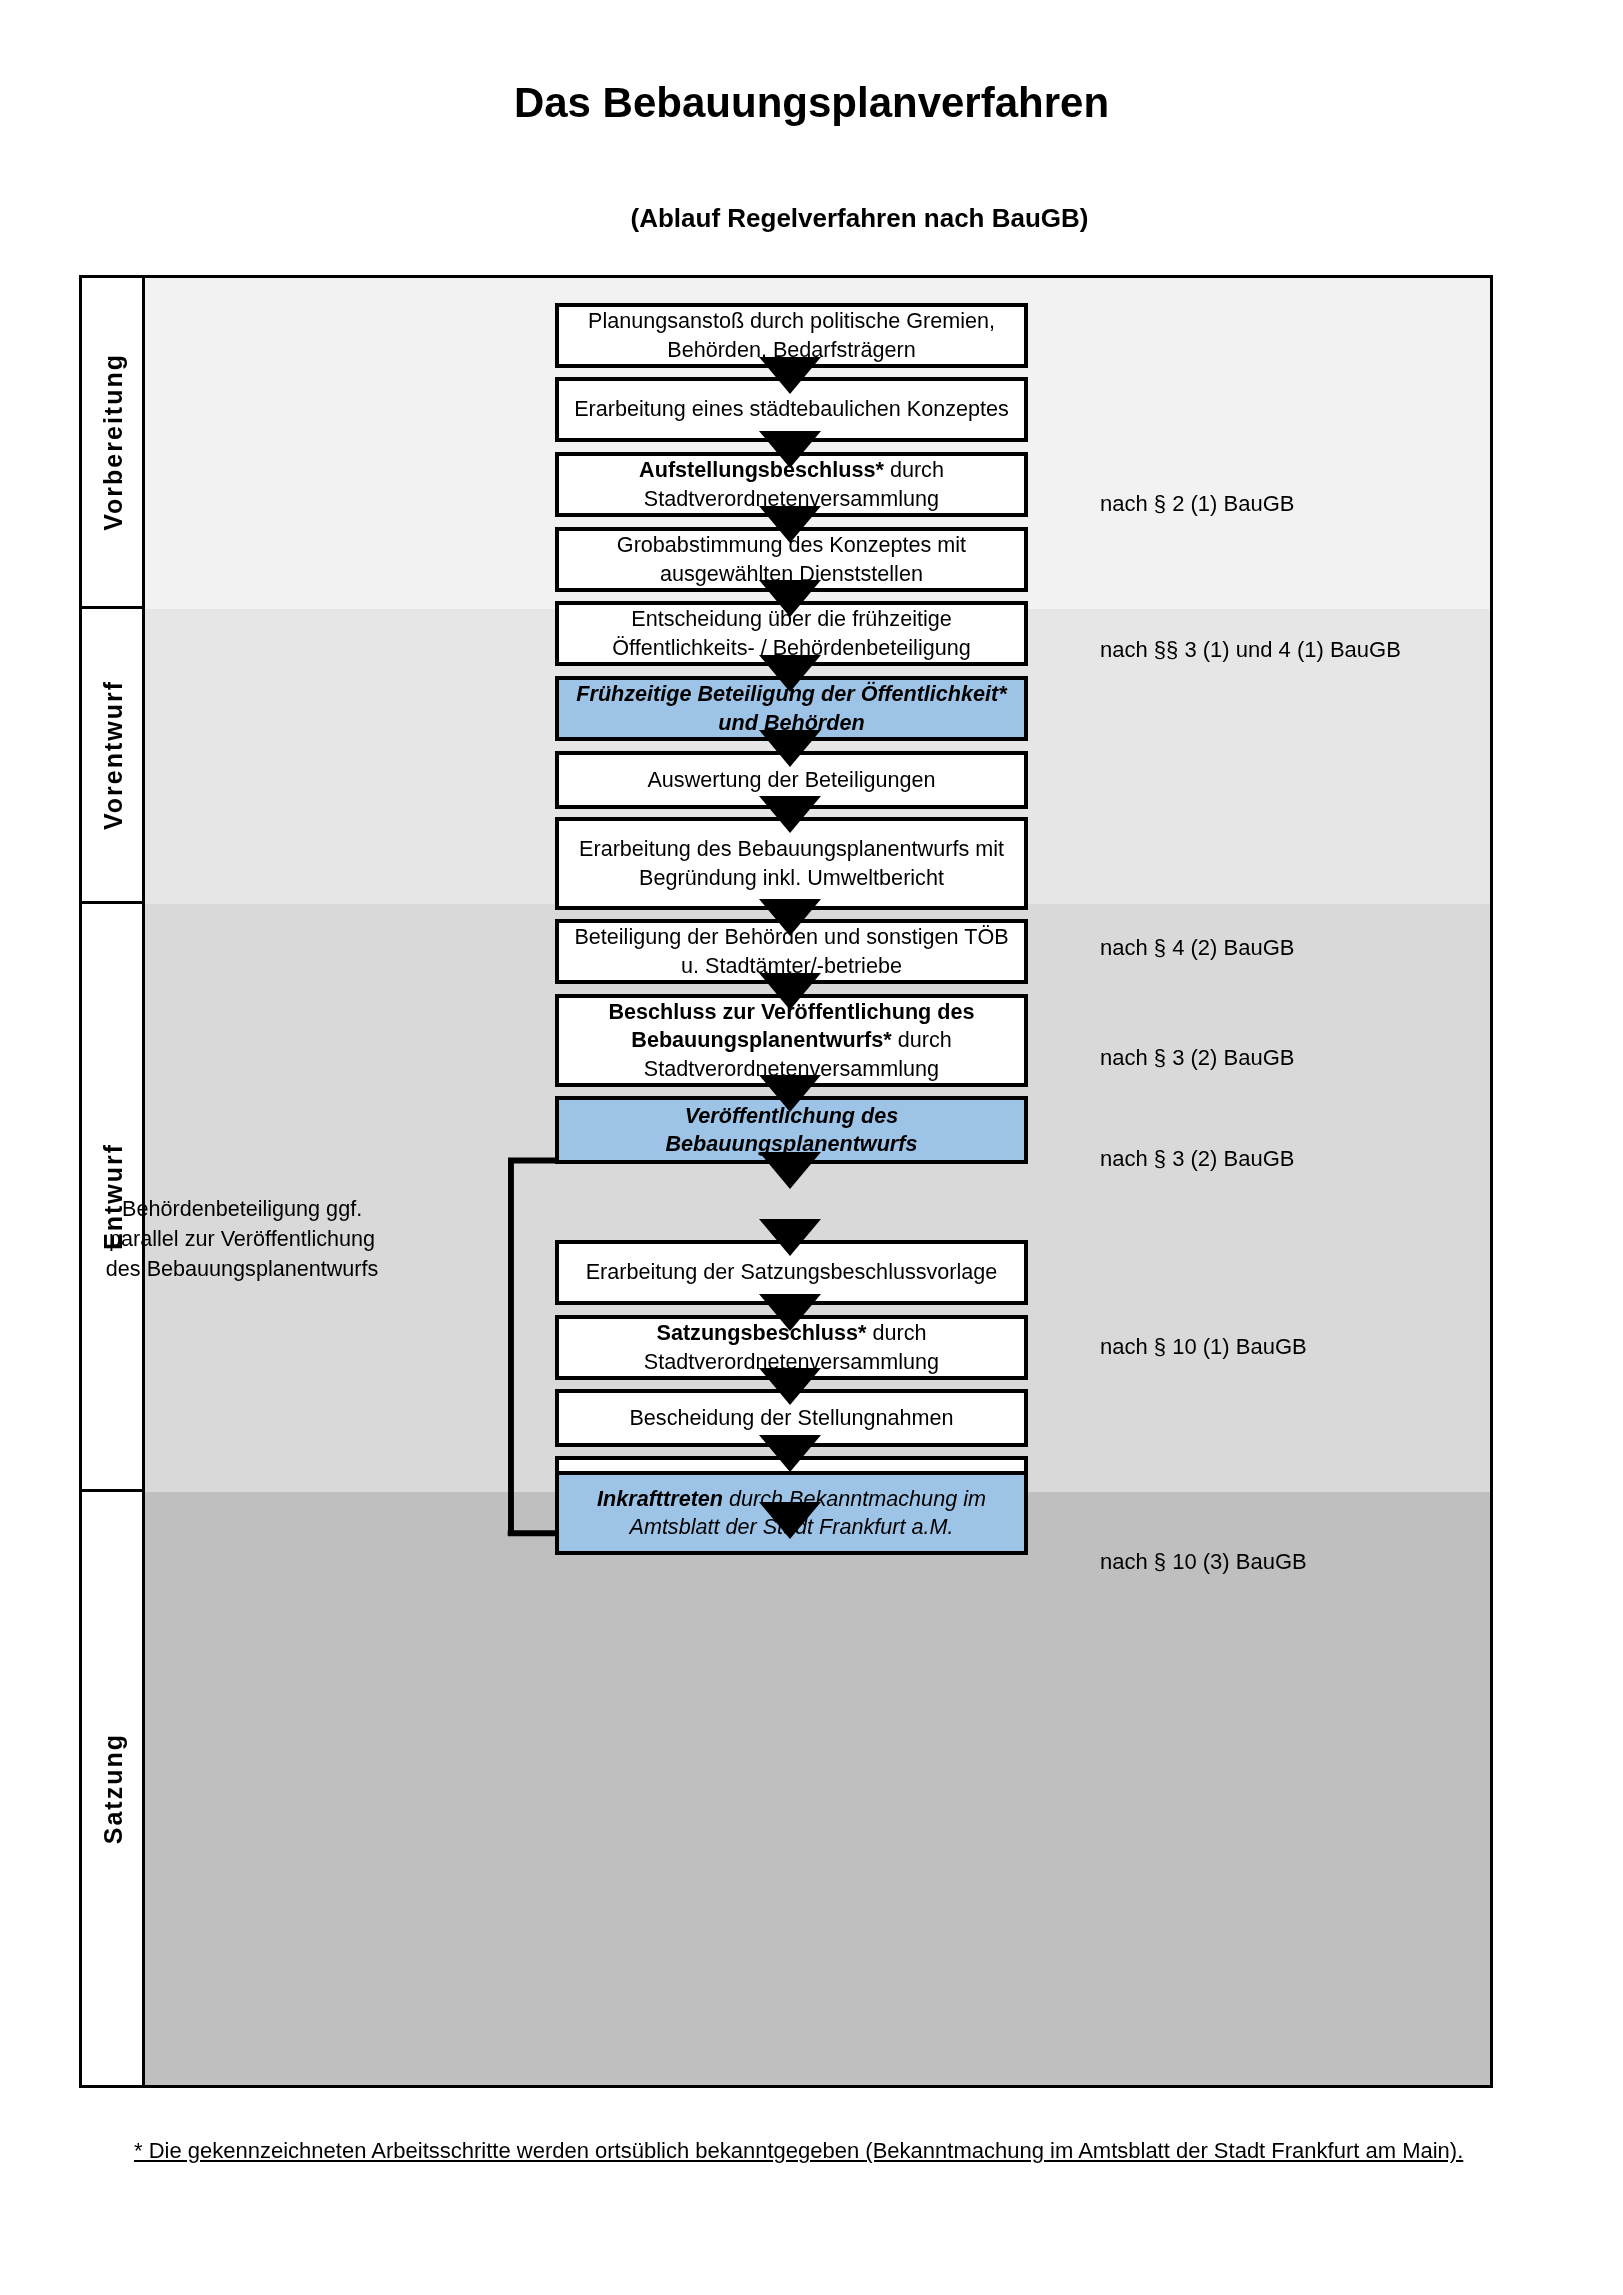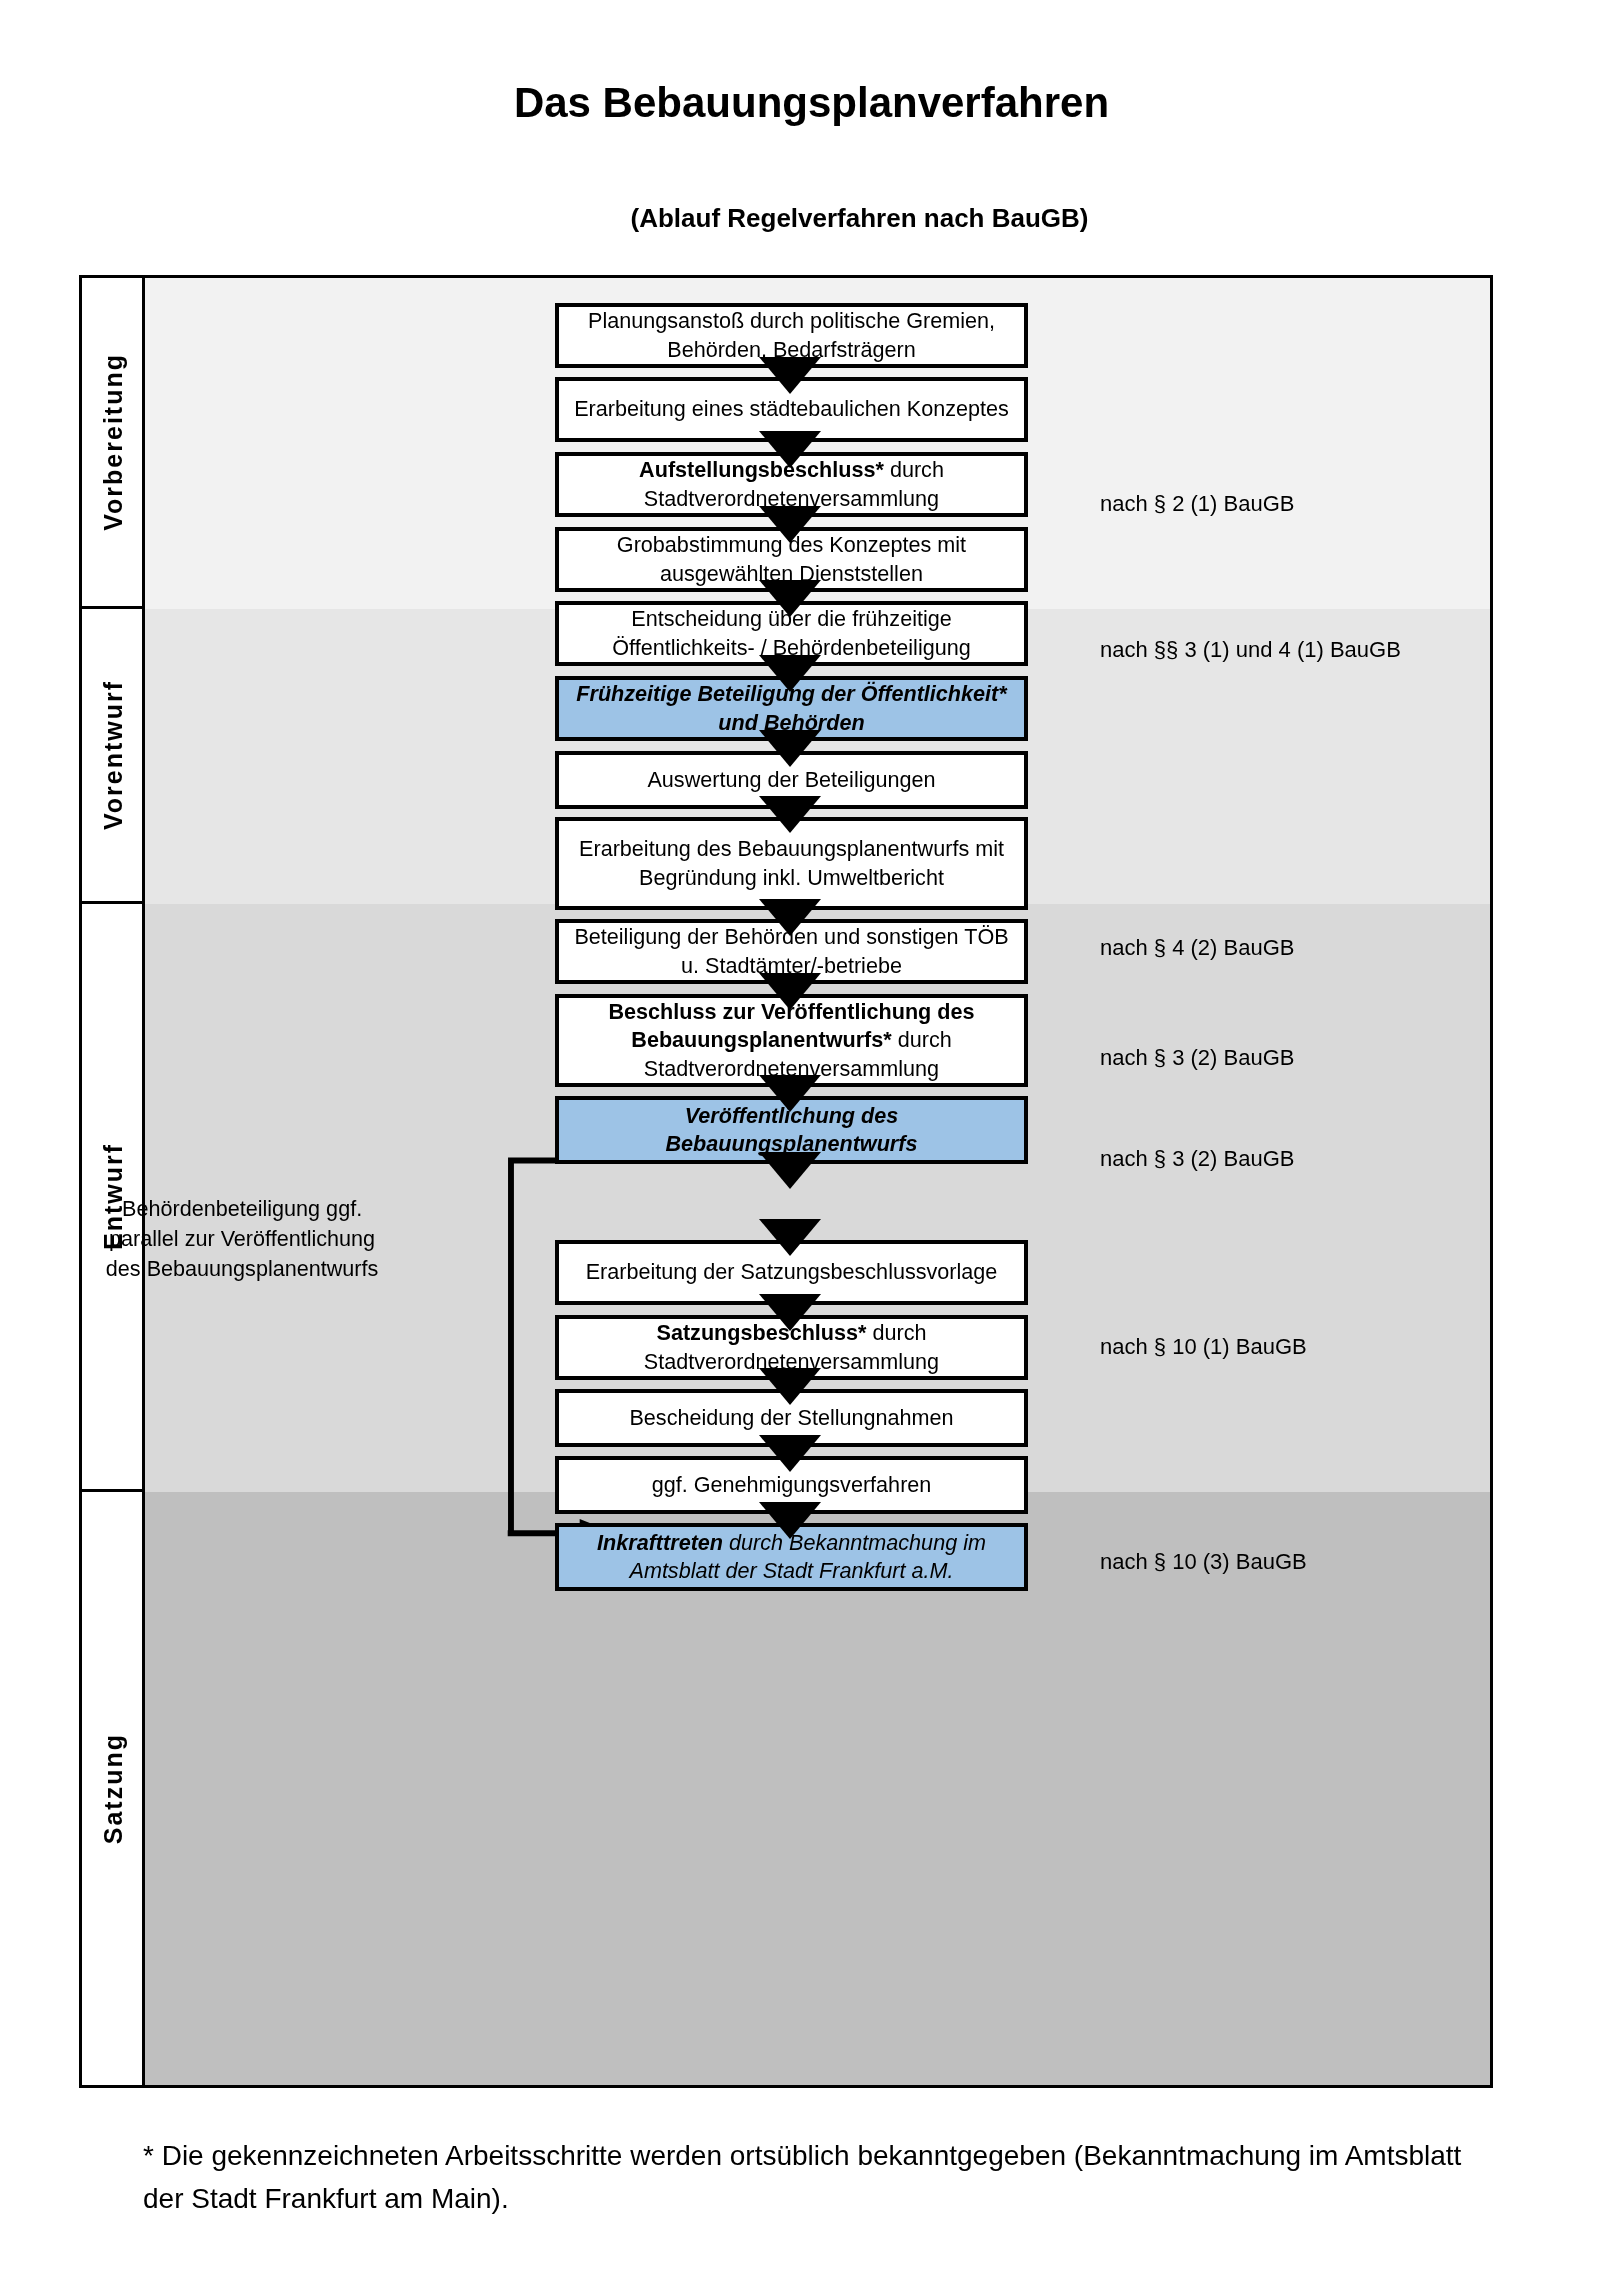--- a/index.html
+++ b/index.html
@@ -159,28 +159,28 @@
   <div class="box" style="top:1111px;height:58px;">
     <span>Bescheidung der Stellungnahmen</span>
   </div>
   <div class="arrow" style="left:677px;top:1157px;"></div>
 
   <div class="box" style="top:1178px;height:58px;">
     <span>ggf. Genehmigungsverfahren</span>
   </div>
   <div class="arrow" style="left:677px;top:1224px;"></div>
 
-  <div class="box blue" style="top:1245px;height:68px;align-items:center;">
+  <div class="box blue" style="top:1193px;height:84px;align-items:center;">
     <span><b>Inkrafttreten</b><span> durch Bekanntmachung im Amtsblatt der Stadt Frankfurt a.M.</span></span>
   </div>
 
   <div class="ann" style="top:213px;">nach § 2 (1) BauGB</div>
   <div class="ann" style="top:359px;">nach §§ 3 (1) und 4 (1) BauGB</div>
   <div class="ann" style="top:657px;">nach § 4 (2) BauGB</div>
   <div class="ann" style="top:767px;">nach § 3 (2) BauGB</div>
   <div class="ann" style="top:868px;">nach § 3 (2) BauGB</div>
   <div class="ann" style="top:1056px;">nach § 10 (1) BauGB</div>
   <div class="ann" style="top:1271px;">nach § 10 (3) BauGB</div>
 
 </div>
 
-<div style="position:absolute;left:143px;top:2134px;width:1335px;font-size:28px;line-height:1.55;">* Die gekennzeichneten Arbeitsschritte werden ortsüblich bekanntgegeben (Bekanntmachung im Amtsblatt  der Stadt Frankfurt am Main).</div>
+<div style="position:absolute;left:134px;top:2134px;width:1335px;font-size:22px;line-height:1.55;text-decoration:underline;">* Die gekennzeichneten Arbeitsschritte werden ortsüblich bekanntgegeben (Bekanntmachung im Amtsblatt  der Stadt Frankfurt am Main).</div>
 
 
 </body></html>

